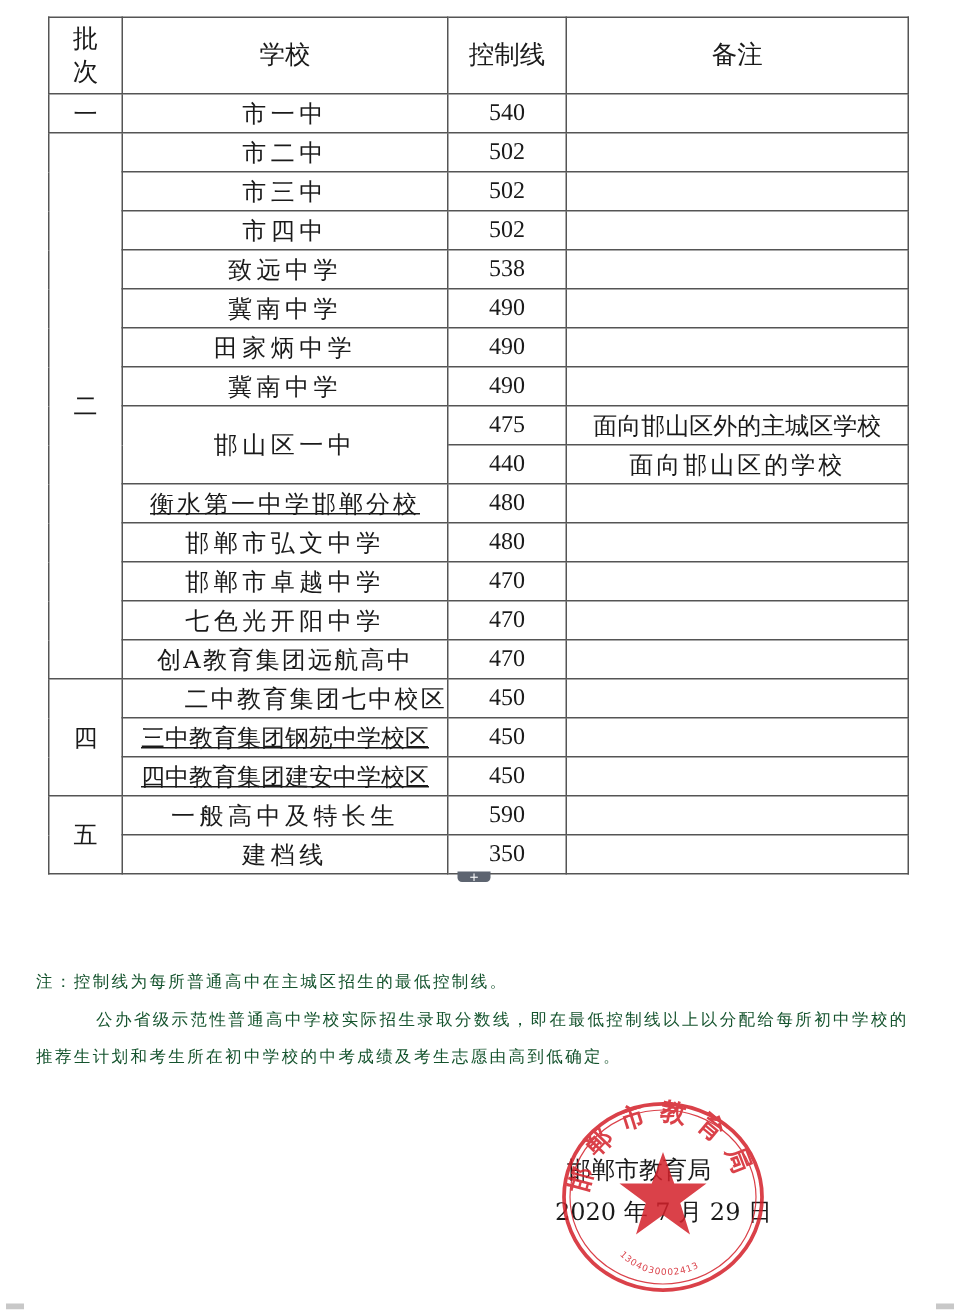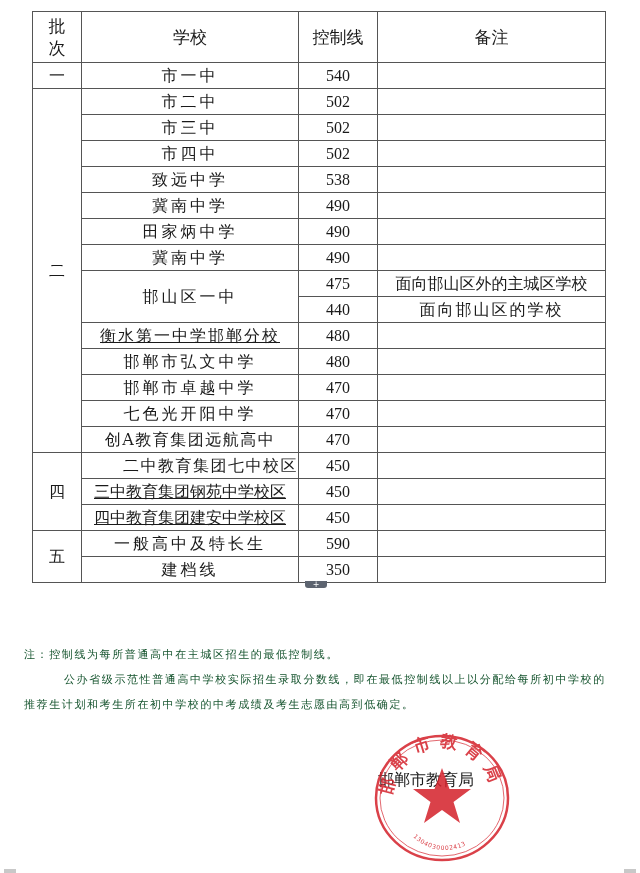--- a/index.html
+++ b/index.html
@@ -262,20 +262,21 @@
 
   <div class="table-handle"><span>+</span></div>
 
   <div class="notes">
     <p>注：控制线为每所普通高中在主城区招生的最低控制线。</p>
     <p class="indent">公办省级示范性普通高中学校实际招生录取分数线，即在最低控制线以上以分配给每所初中学校的推荐生计划和考生所在初中学校的中考成绩及考生志愿由高到低确定。</p>
   </div>
 
   <div class="signature">
     <div class="org">邯郸市教育局</div>
+    <div class="date">2020 年 7 月 29 日</div>
   </div>
 
   <svg class="stamp" viewBox="0 0 140 130" xmlns="http://www.w3.org/2000/svg">
     <defs>
       <path id="stampArc" d="M 22 78 A 50 50 0 1 1 118 78" fill="none"></path>
       <path id="stampBottomArc" d="M 38 100 A 42 38 0 0 0 108 100" fill="none"></path>
     </defs>
     <ellipse cx="70" cy="65" rx="66" ry="62" fill="none" stroke="#d4202a" stroke-width="2.5"></ellipse>
     <ellipse cx="70" cy="65" rx="62" ry="58" fill="none" stroke="#d4202a" stroke-width="0.8"></ellipse>
     <text font-size="17" fill="#d4202a" font-family="DejaVu Serif, serif" font-weight="bold" letter-spacing="8">

